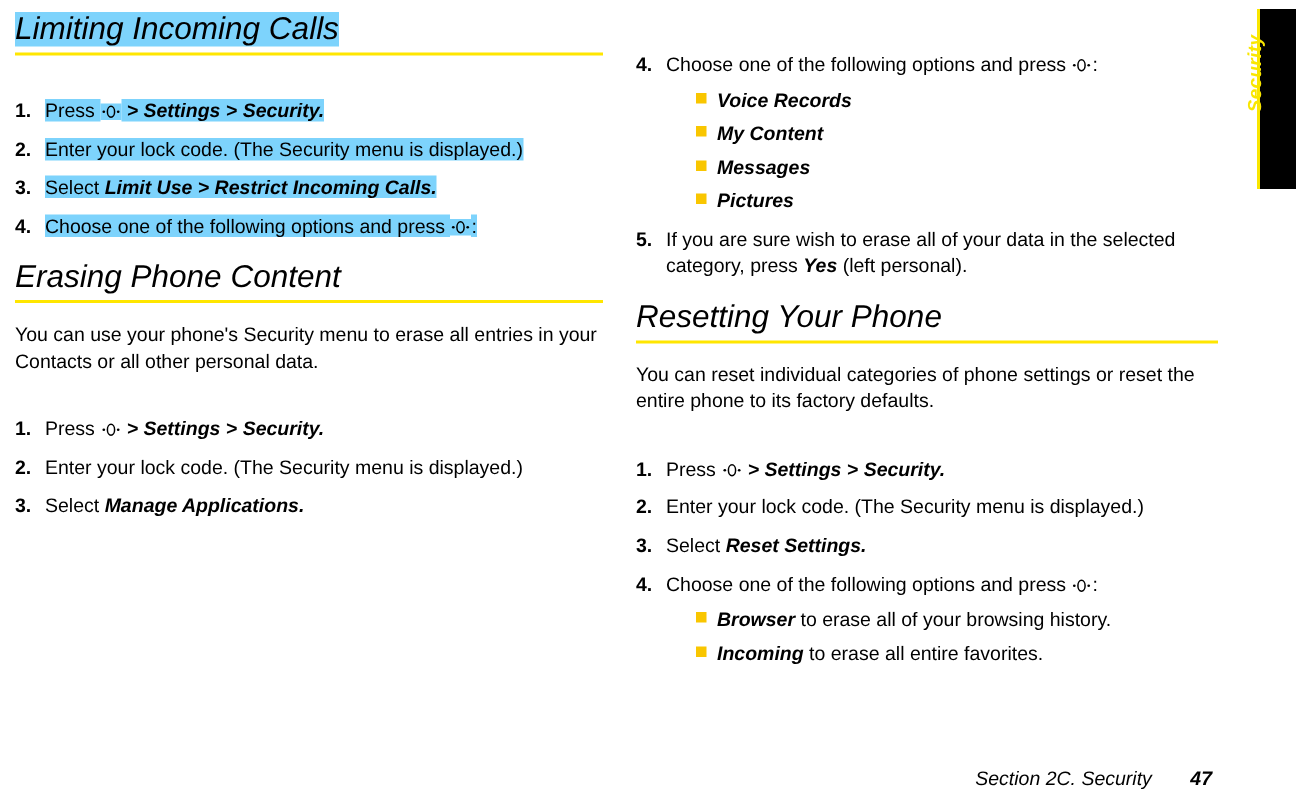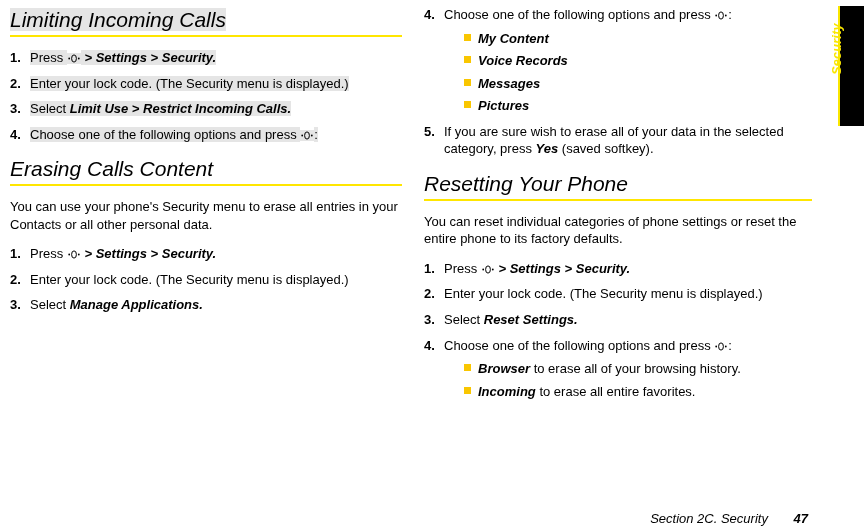--- a/index.html
+++ b/index.html
@@ -54,27 +54,28 @@
     h2.section-title {
       font-style: italic;
       font-weight: normal;
       font-size: 21px;
       border-bottom: 2px solid #ffe600;
       padding-bottom: 3px;
       margin-bottom: 12px;
       margin-top: 2px;
     }
     .hl {
-      background: #e5e5e5;
+      background: #7dd3fc;
     }
     ol.steps {
       list-style: none;
       counter-reset: step;
       padding-left: 0;
       margin-bottom: 10px;
+      margin-top: 28px;
     }
     ol.steps > li {
       counter-increment: step;
       position: relative;
       padding-left: 20px;
       margin-bottom: 8px;
       line-height: 1.35;
     }
     ol.steps > li::before {
       content: counter(step) ".";
@@ -160,21 +161,21 @@
       </li>
       <li>
         <span class="hl">Choose one of the following options and press </span><span class="hl key-icon"><svg width="14" height="11" viewBox="0 0 14 11">
               <ellipse cx="7" cy="5.5" rx="2.4" ry="3.6" fill="none" stroke="#000" stroke-width="1"></ellipse>
               <circle cx="2.2" cy="5.5" r="0.9" fill="#000"></circle>
               <circle cx="11.8" cy="5.5" r="0.9" fill="#000"></circle>
             </svg></span><span class="hl">:</span>
       </li>
     </ol>
 
-    <h2 class="section-title nottop">Erasing Calls Content</h2>
+    <h2 class="section-title nottop">Erasing Phone Content</h2>
 
     <p class="body-text">You can use your phone's Security menu to erase all entries in your Contacts or all other personal data.</p>
 
     <ol class="steps">
       <li>
         <span>Press </span><span class="key-icon"><svg width="14" height="11" viewBox="0 0 14 11">
               <ellipse cx="7" cy="5.5" rx="2.4" ry="3.6" fill="none" stroke="#000" stroke-width="1"></ellipse>
               <circle cx="2.2" cy="5.5" r="0.9" fill="#000"></circle>
               <circle cx="11.8" cy="5.5" r="0.9" fill="#000"></circle>
             </svg></span><span class="bi"> &gt; Settings &gt; Security.</span>
@@ -192,28 +193,28 @@
   <div class="col right">
 
     <ol class="steps" start="4" style="counter-reset: step 3;">
       <li>
         <span>Choose one of the following options and press </span><span class="key-icon"><svg width="14" height="11" viewBox="0 0 14 11">
               <ellipse cx="7" cy="5.5" rx="2.4" ry="3.6" fill="none" stroke="#000" stroke-width="1"></ellipse>
               <circle cx="2.2" cy="5.5" r="0.9" fill="#000"></circle>
               <circle cx="11.8" cy="5.5" r="0.9" fill="#000"></circle>
             </svg></span><span>:</span>
         <ul class="sub" style="margin-top:6px;">
+          <li><span class="bi">Voice Records</span></li>
           <li><span class="bi">My Content</span></li>
-          <li><span class="bi">Voice Records</span></li>
           <li><span class="bi">Messages</span></li>
           <li><span class="bi">Pictures</span></li>
         </ul>
       </li>
       <li>
-        <span>If you are sure wish to erase all of your data in the selected category, press </span><span class="bi">Yes</span><span> (saved softkey).</span>
+        <span>If you are sure wish to erase all of your data in the selected category, press </span><span class="bi">Yes</span><span> (left personal).</span>
       </li>
     </ol>
 
     <h2 class="section-title nottop">Resetting Your Phone</h2>
 
     <p class="body-text">You can reset individual categories of phone settings or reset the entire phone to its factory defaults.</p>
 
     <ol class="steps">
       <li>
         <span>Press </span><span class="key-icon"><svg width="14" height="11" viewBox="0 0 14 11">

